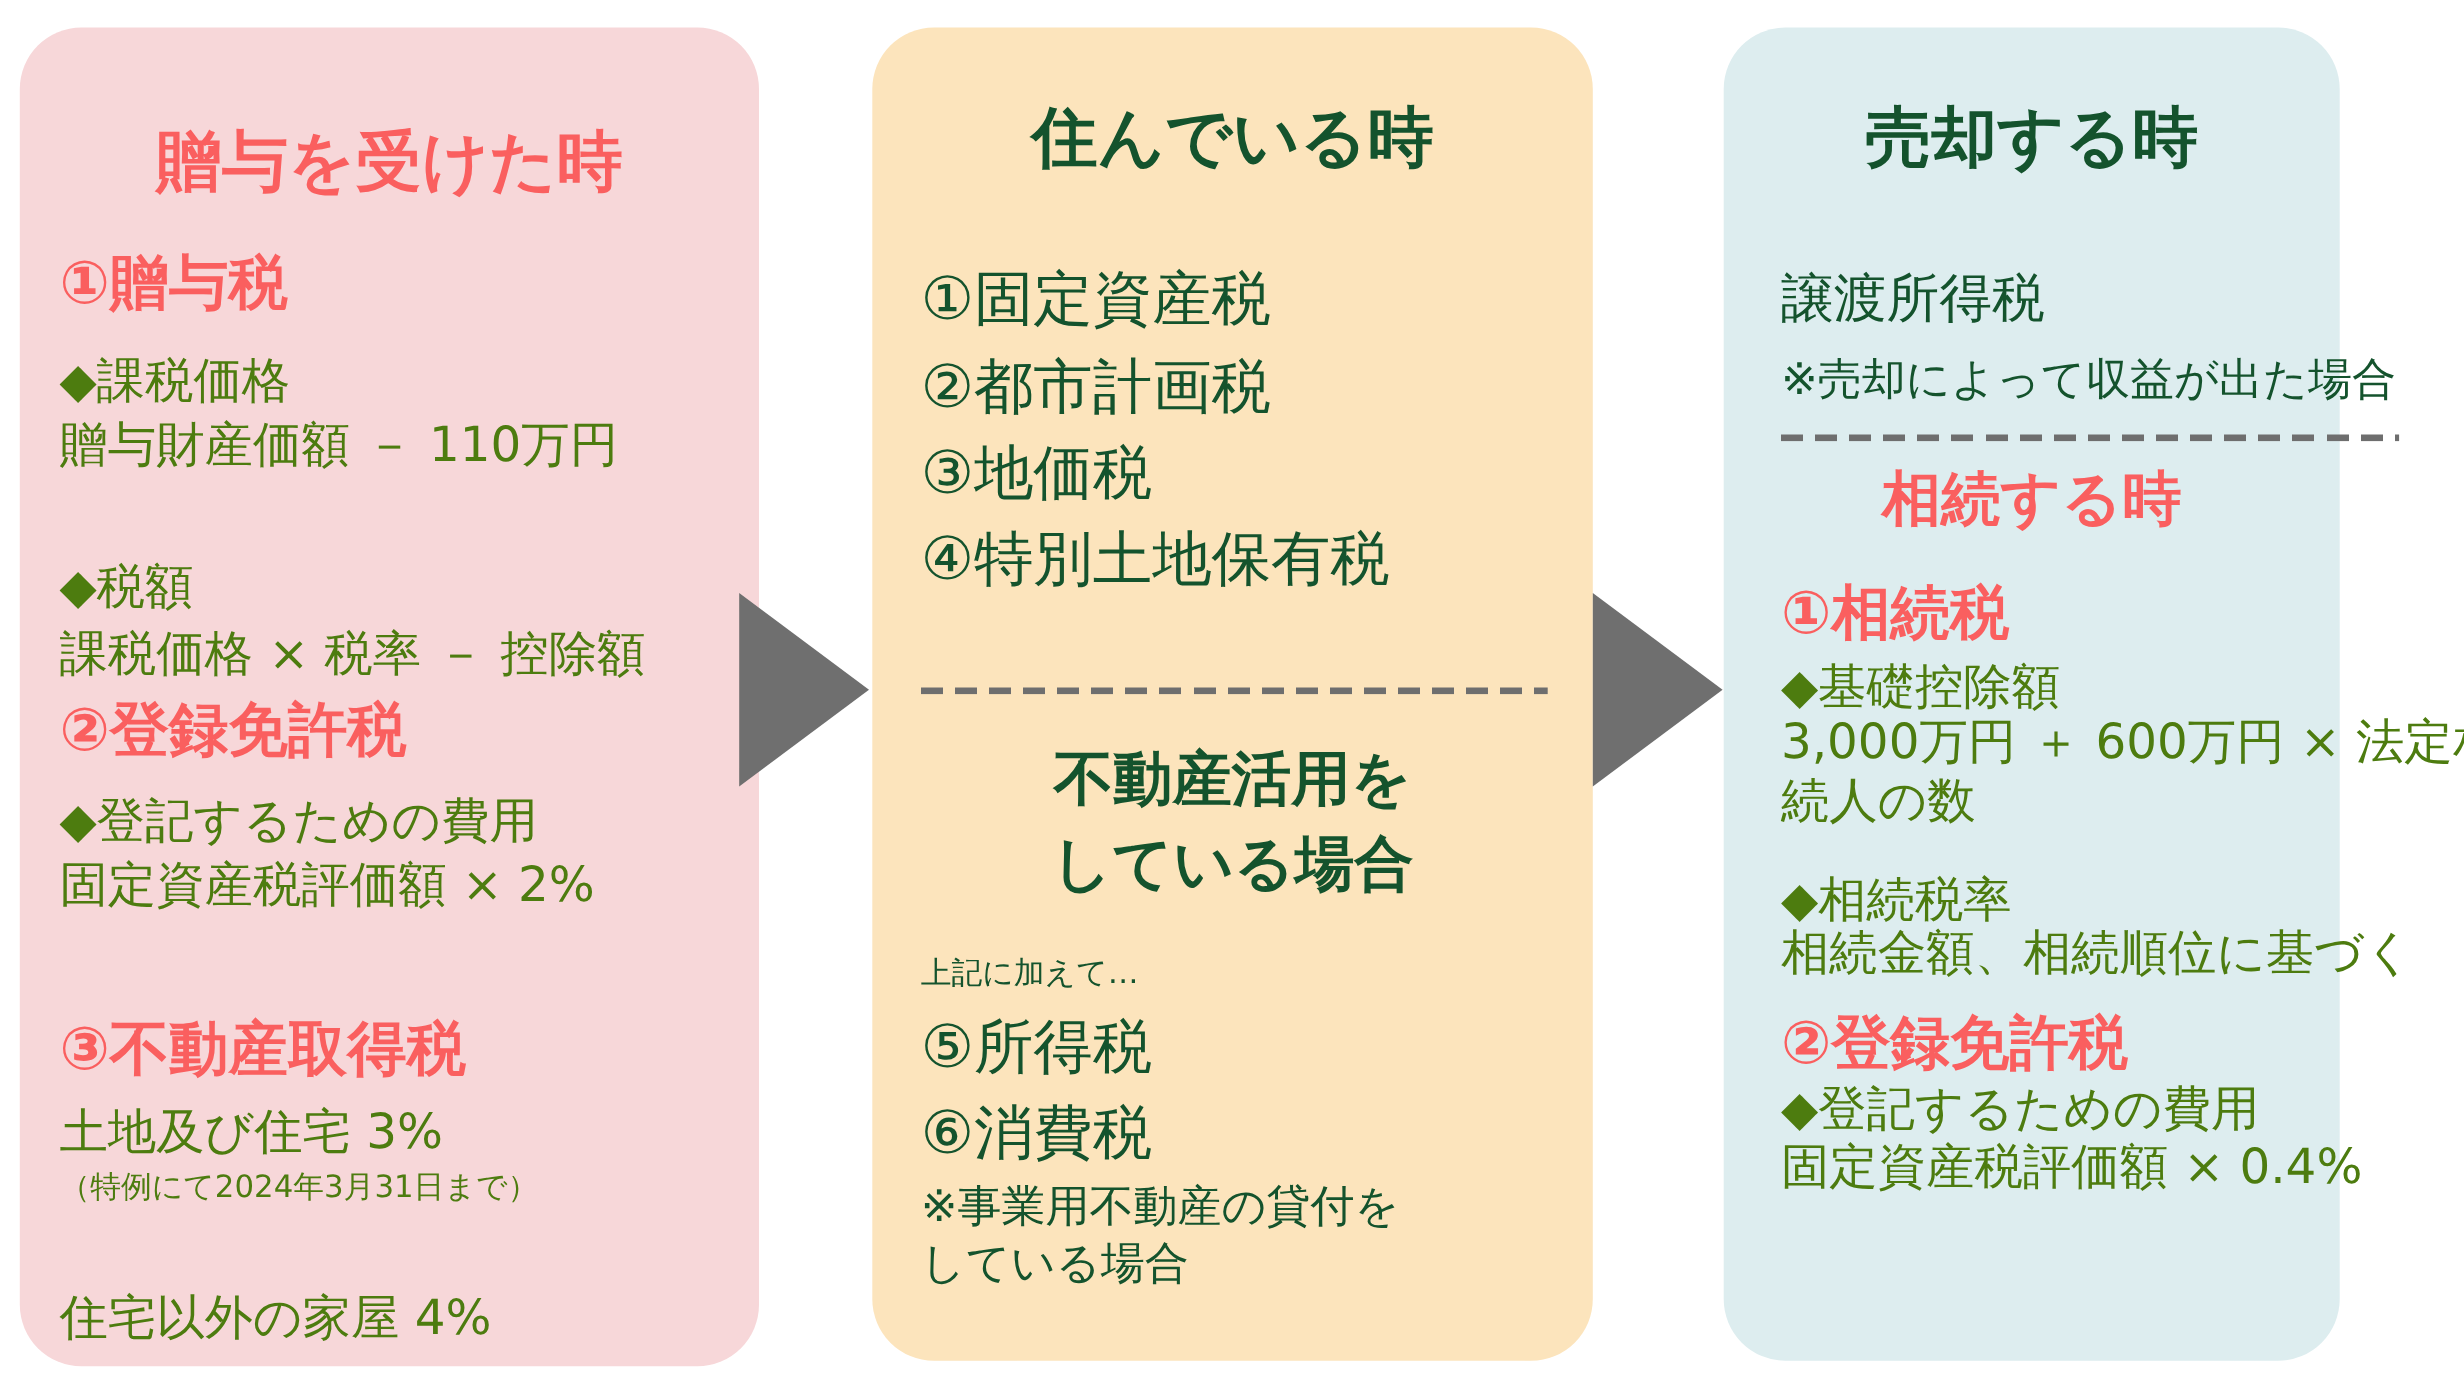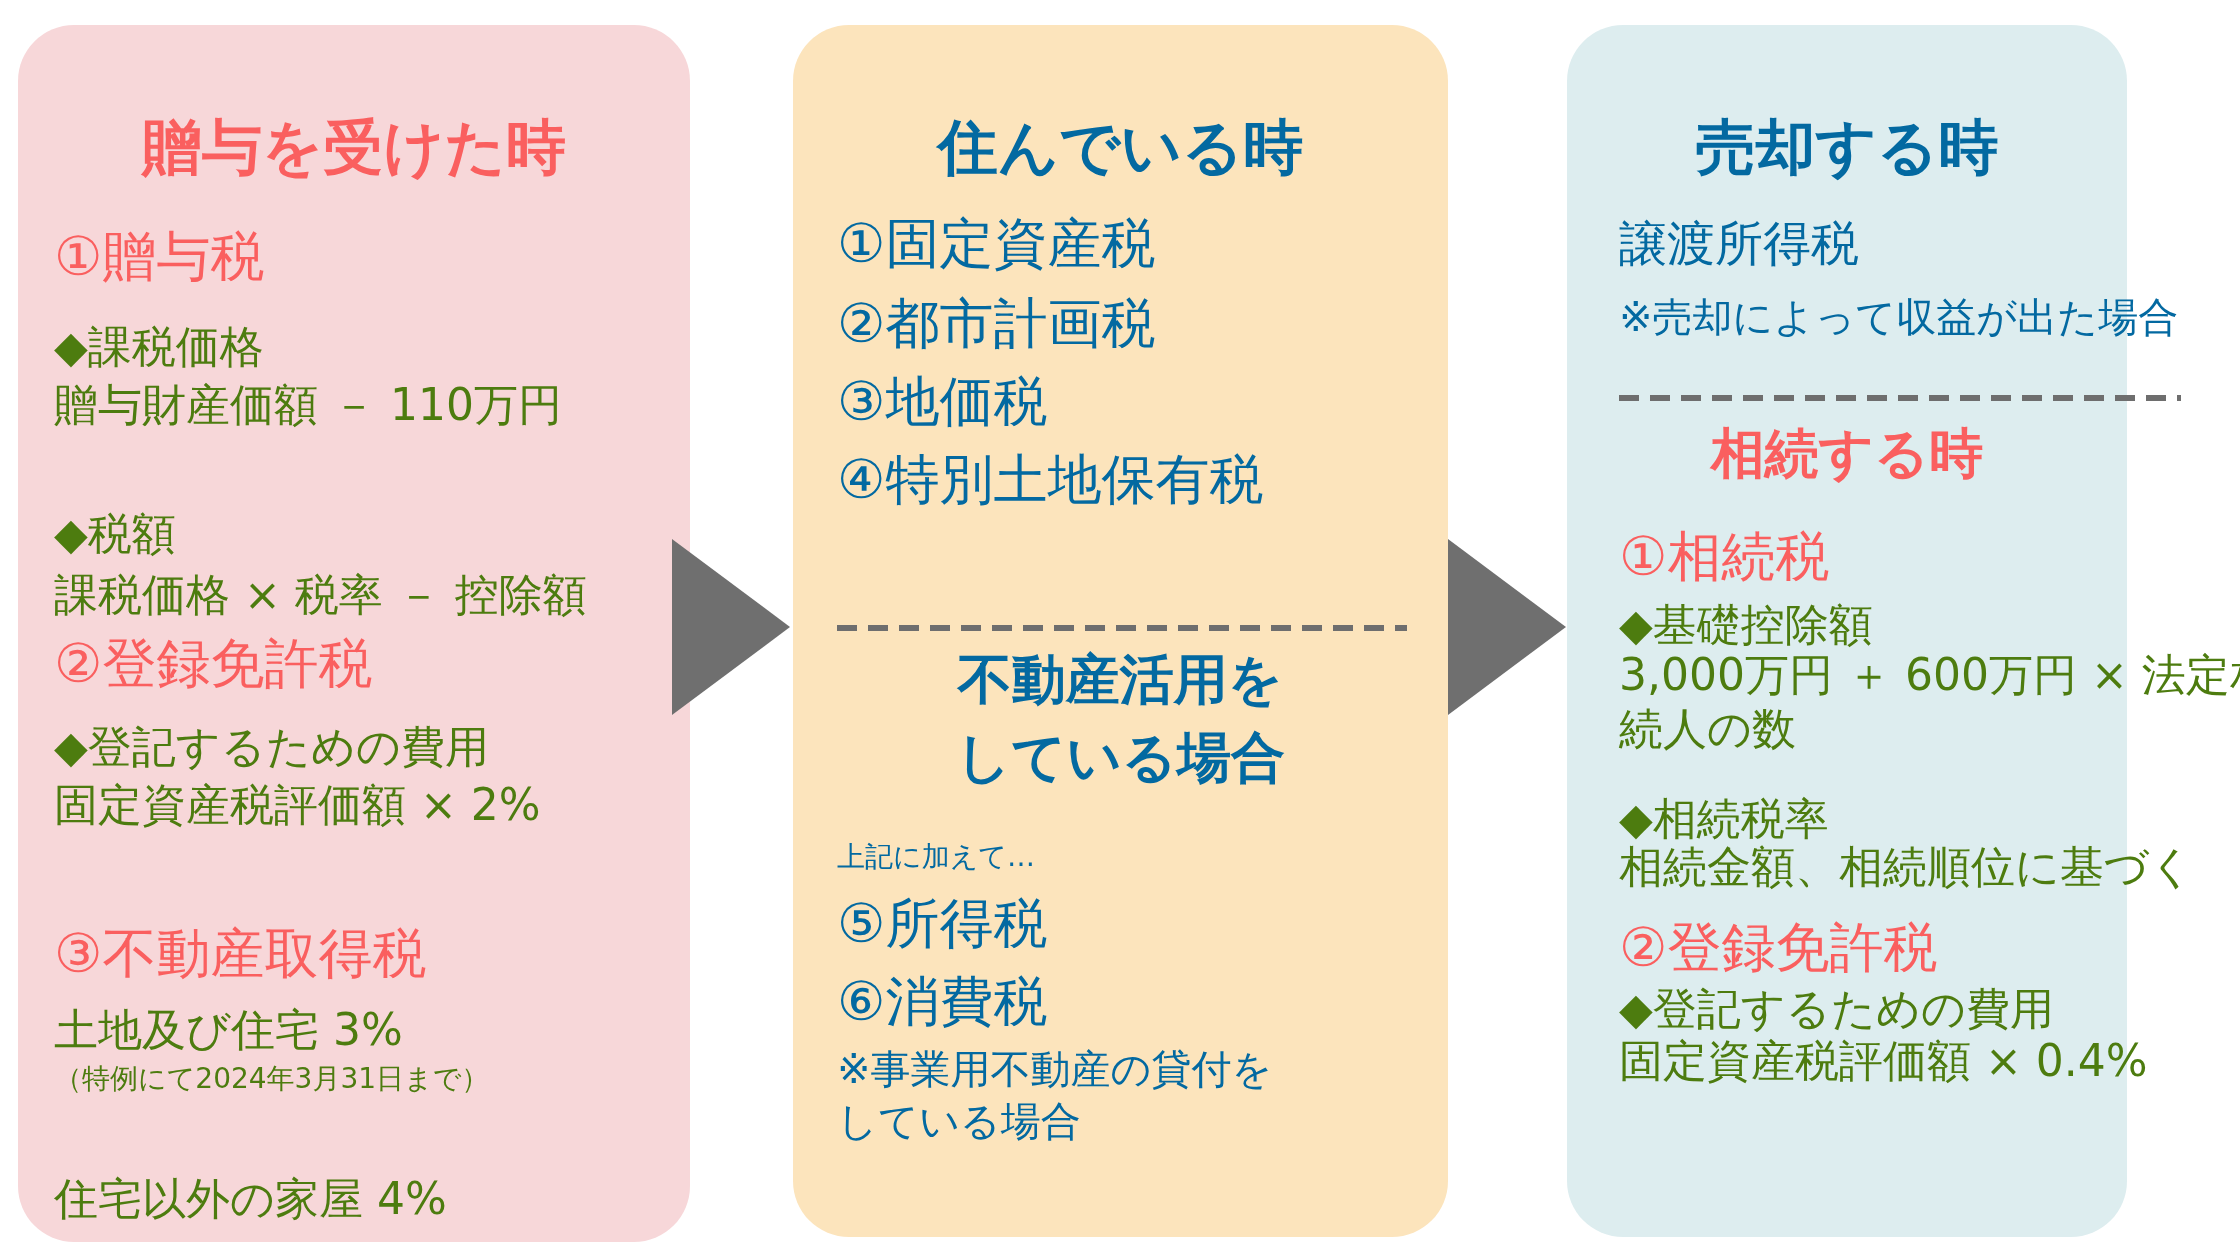--- a/index.html
+++ b/index.html
@@ -5,24 +5,24 @@
   html,body{margin:0;padding:0;background:#ffffff;}
   body{font-family:"DejaVu Sans","Liberation Sans",sans-serif;}
   .canvas{position:relative;width:2240px;height:1260px;background:#ffffff;overflow:hidden;}
   .panel{position:absolute;top:25px;border-radius:56px;}
   .panel-gift{left:18px;width:672px;height:1217px;background:#f7d7d9;}
   .panel-living{left:793px;width:655px;height:1212px;background:#fce4bc;}
   .panel-selling{left:1567px;width:560px;height:1212px;background:#ddedef;}
   .line{position:absolute;line-height:1;white-space:nowrap;}
   .center{left:0;right:0;text-align:center;}
   .red{color:#fa5f5f;}
-  .gray{color:#0369a1;}
+  .gray{color:#14532d;margin-top:28px;}
   .black{color:#4d7c0f;}
   .t-title{font-size:60px;font-weight:700;}
-  .t-h{font-size:54px;font-weight:400;}
+  .t-h{font-size:54px;font-weight:700;}
   .t-item{font-size:54px;font-weight:500;}
   .t-sub{font-size:54px;font-weight:700;}
   .t-body{font-size:44px;font-weight:500;}
   .t-body-sm{font-size:28px;font-weight:500;}
   .t-large{font-size:48px;font-weight:500;}
   .t-note{font-size:40px;font-weight:500;}
   .gift-x{left:36px;}
   .living-x{left:44px;}
   .selling-x{left:52px;}
   .dash{position:absolute;height:6px;background:repeating-linear-gradient(90deg,#6e6e6e 0 20px,transparent 20px 31px);}

